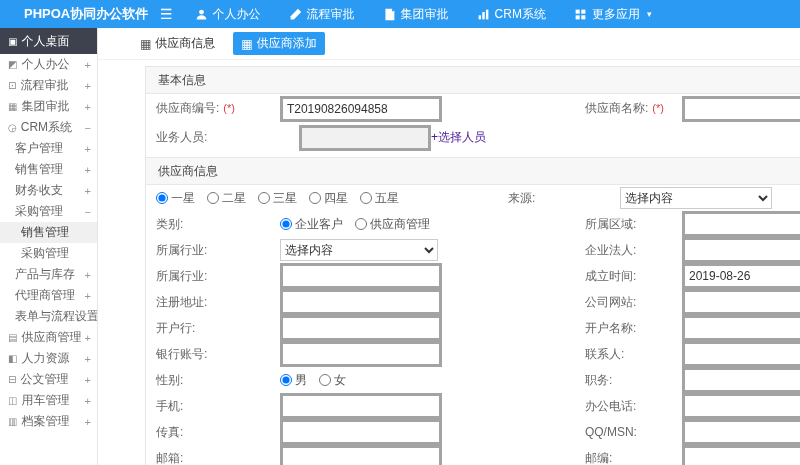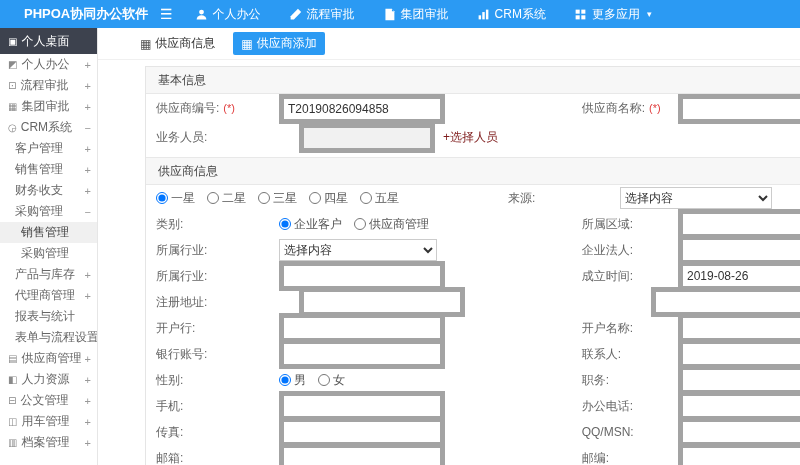--- a/index.html
+++ b/index.html
@@ -34,26 +34,26 @@
   
   .panel{position:absolute;left:145px;top:66px;width:700px;background:#fff;border:1px solid #e5e5e5;box-sizing:border-box;}
   .sec{height:26px;line-height:26px;background:#f7f7f7;border-bottom:1px solid #e8e8e8;padding-left:12px;color:#444;}
   .sec.second{border-top:1px solid #e8e8e8;margin-top:5px;}
   .frow{display:flex;align-items:center;height:26px;padding-left:10px;}
   .frow.tall{height:29px;}
   .lbl{width:143px;color:#666;white-space:nowrap;}
   .fld{width:352px;display:flex;align-items:center;white-space:nowrap;}
   .lblr{width:112px;color:#666;white-space:nowrap;}
   .fldr{flex:1;display:flex;align-items:center;}
-  .txt{width:148px;height:16px;border:5px solid #a3a3a3;padding:2px 4px;font-size:12px;font-family:inherit;color:#333;}
+  .txt{width:148px;height:16px;border:3px solid #a3a3a3;padding:2px 4px;font-size:12px;font-family:inherit;color:#333;}
   .txt.gray{width:118px;background:#f1f1f1;}
   .sel{width:158px;height:22px;border:1px solid #ccc;font-size:12px;font-family:inherit;background:#fff;color:#333;}
   .fldr .sel{width:152px;}
   .req{color:#e03c3c;font-style:normal;margin-left:4px;font-size:11px;}
-  .lnk{color:#7f1d1d;margin-left:8px;cursor:pointer;}
+  .lnk{color:#4c1d95;cursor:pointer;}
   .radio{display:inline-flex;align-items:center;margin-right:12px;color:#555;cursor:pointer;}
   .radio input{margin:0 3px 0 0;width:12px;height:12px;}
 </style>
 </head>
 <body>
 
 <div class="topbar">
   <div class="logo">PHPOA协同办公软件</div>
   <div class="burger">☰</div>
   <div class="nav">
@@ -158,23 +158,20 @@
   </div>
   <div class="side-item lvl2">
     <span>产品与库存</span>
     <span class="x">+</span>
   </div>
   <div class="side-item lvl2">
     <span>代理商管理</span>
     <span class="x">+</span>
   </div>
   <div class="side-item lvl2">
-    <span>报表与统计</span>
-  </div>
-  <div class="side-item lvl2">
     <span>表单与流程设置</span>
 
   </div>
   <div class="side-item">
     <span class="g">▤</span>
     <span>供应商管理</span>
     <span class="x">+</span>
   </div>
   <div class="side-item">
     <span class="g">◧</span>
@@ -305,20 +302,21 @@
     <span class="fldr">
         <input class="txt" type="text" value="2019-08-26" style="">
       </span>
   </div>
 
   <div class="frow">
     <span class="lbl">注册地址:</span>
     <span class="fld">
         <input class="txt" type="text" style="">
       </span>
+    <span class="lblr">公司网站:</span>
     <span class="fldr">
         <input class="txt" type="text" style="">
       </span>
   </div>
 
   <div class="frow">
     <span class="lbl">开户行:</span>
     <span class="fld">
         <input class="txt" type="text" style="">
       </span>

